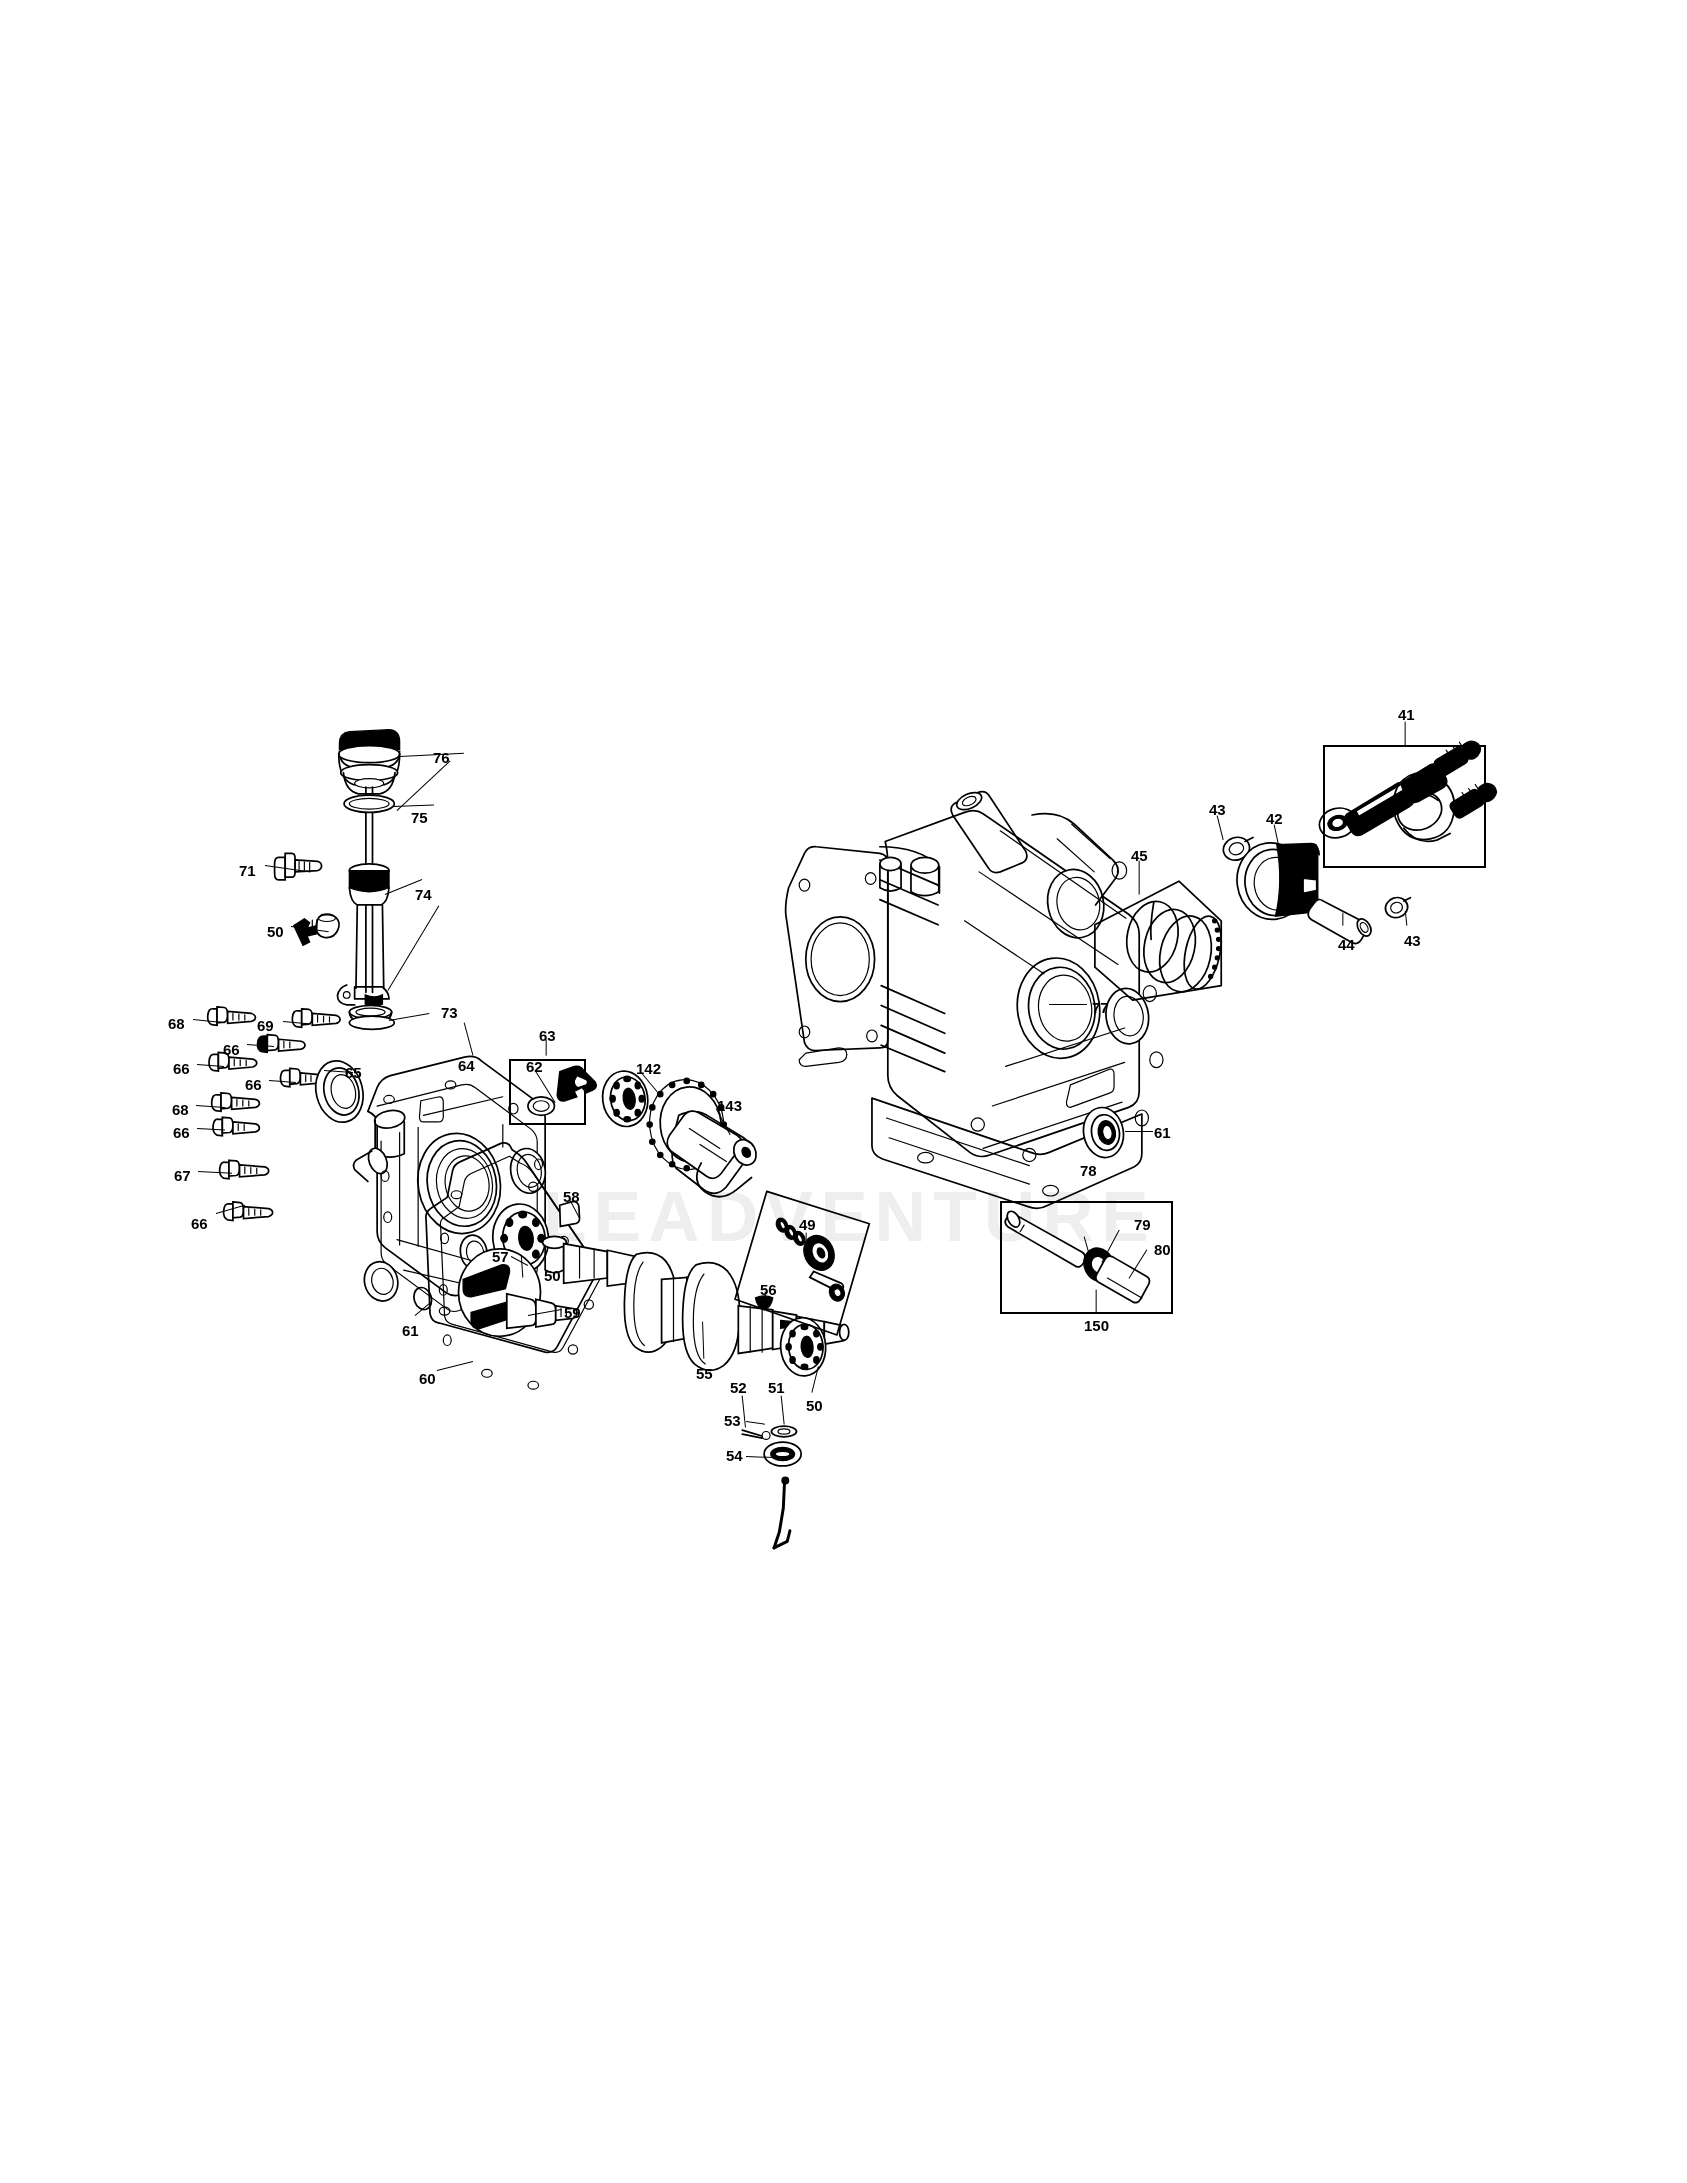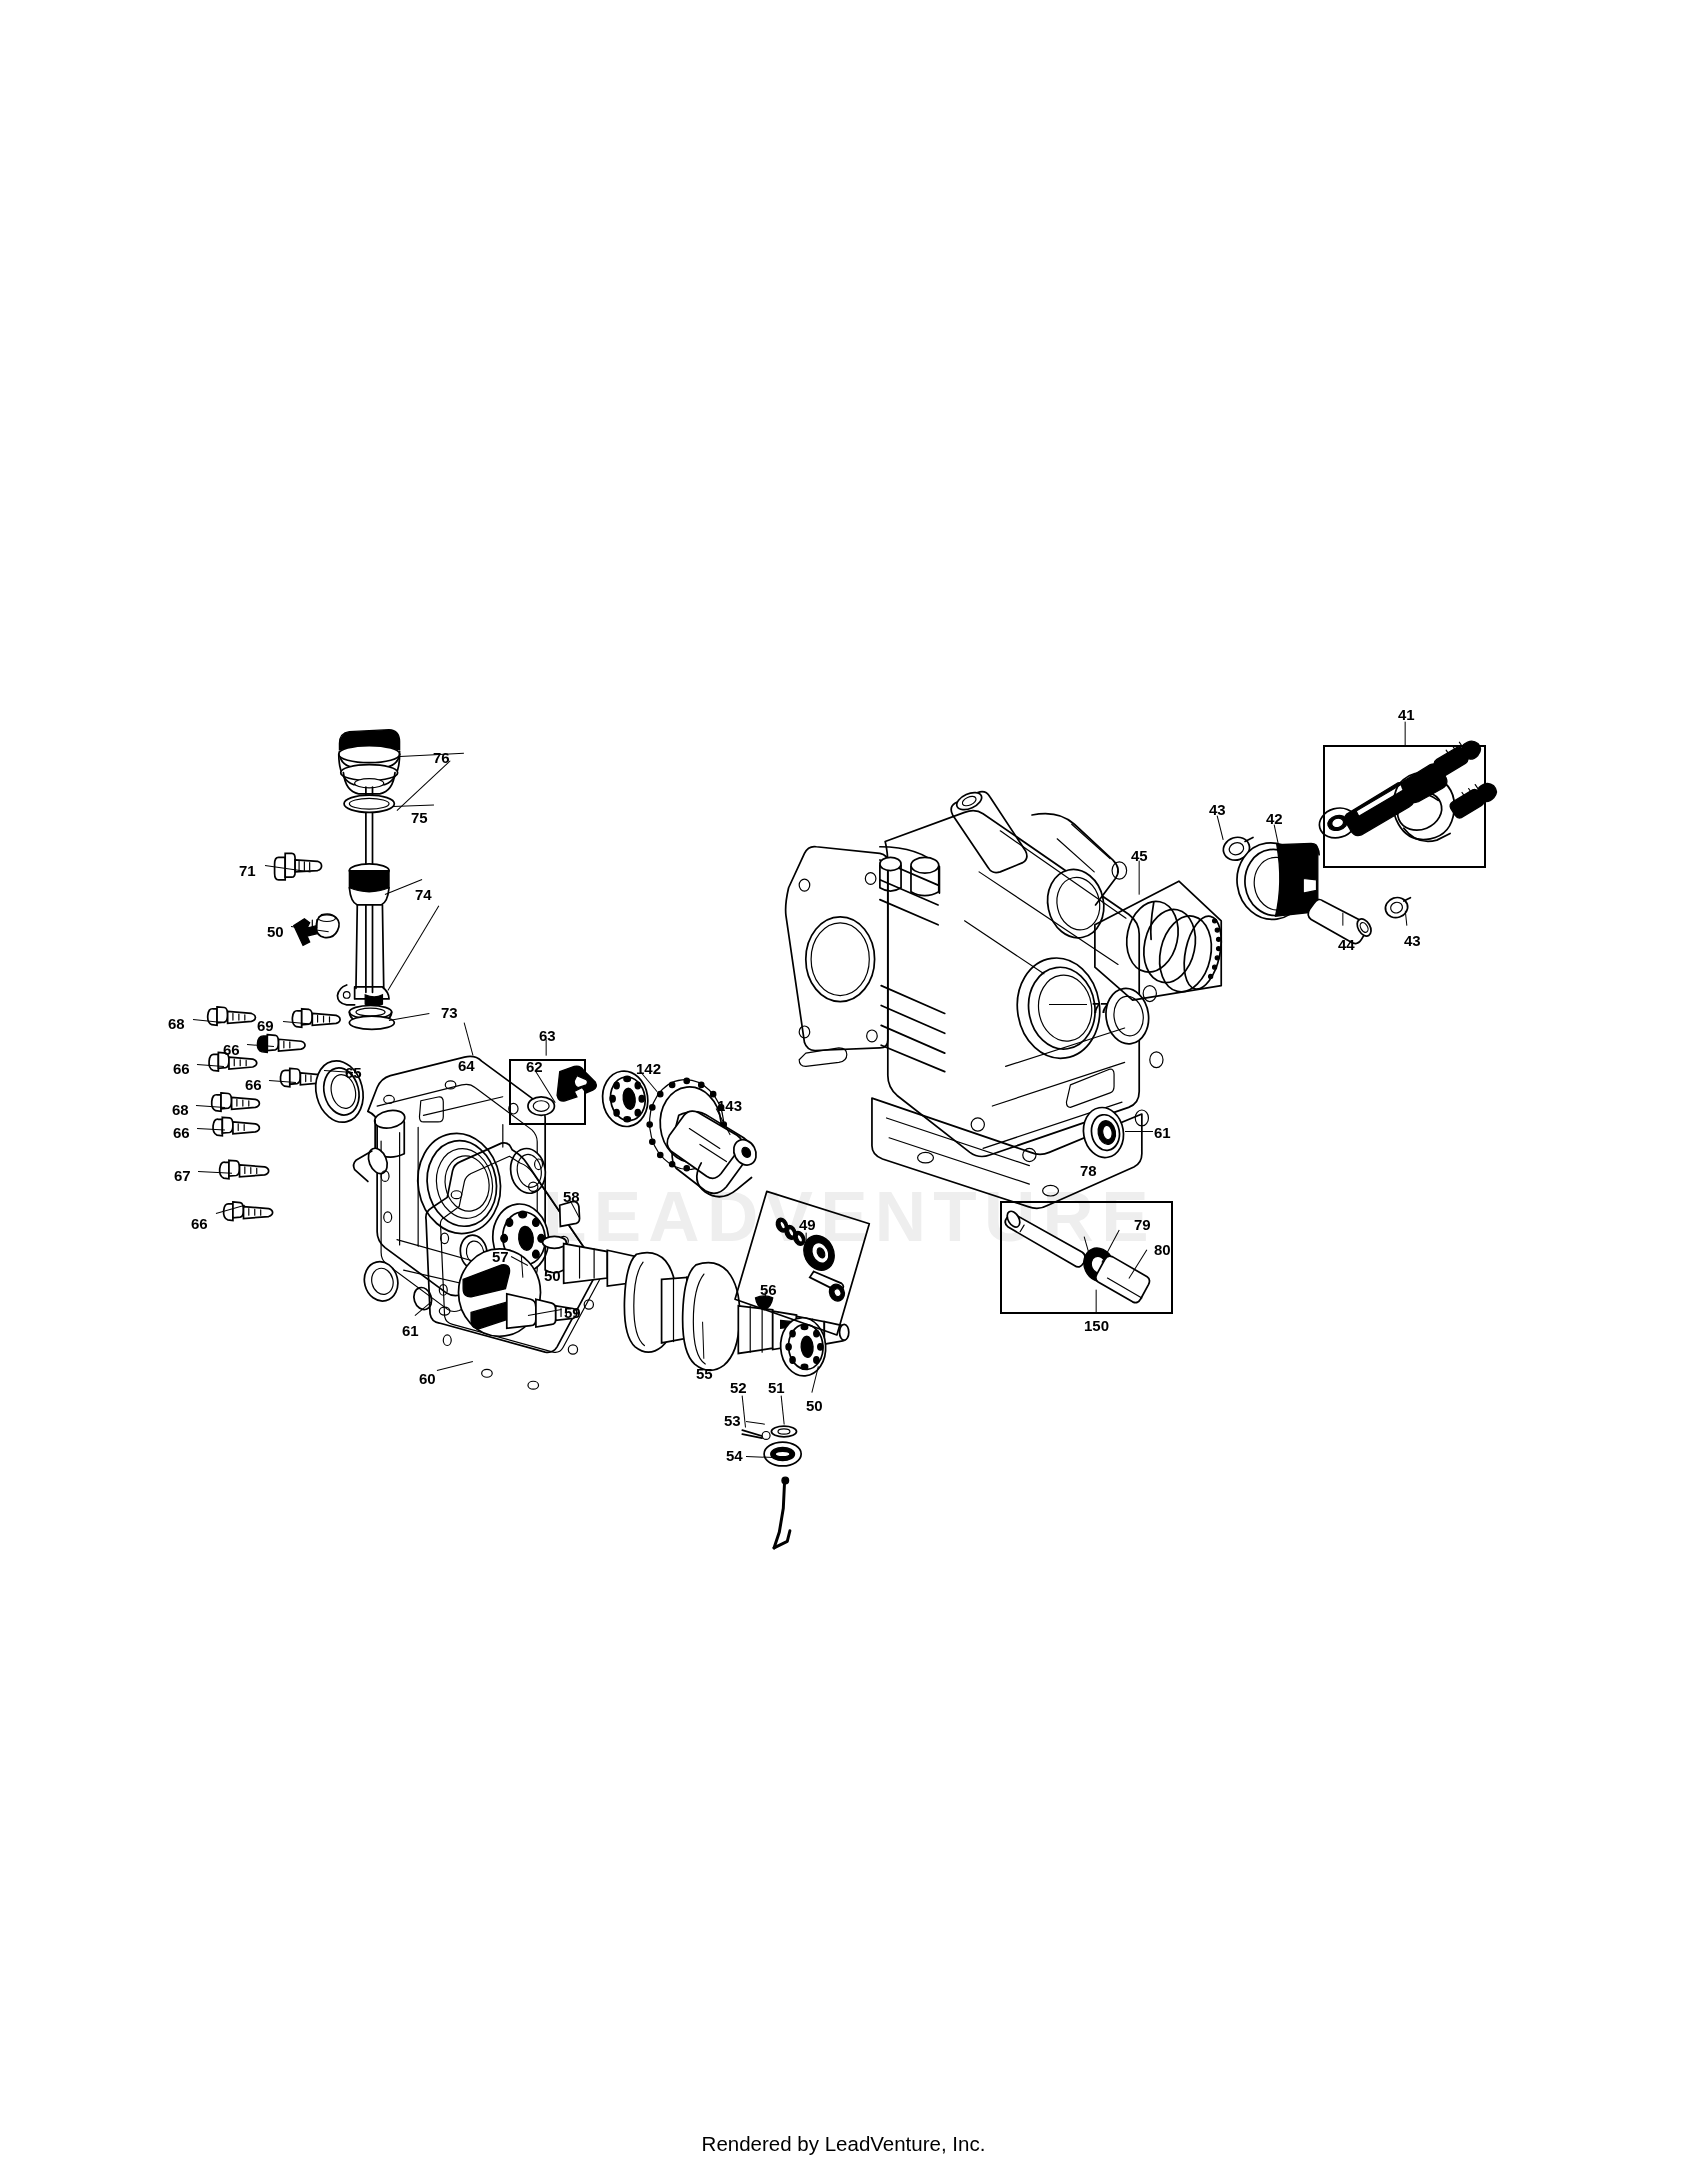--- a/index.html
+++ b/index.html
@@ -686,16 +686,15 @@
   <div class="lbl" style="left:411px;top:810px;">75</div>
   <div class="lbl" style="left:433px;top:750px;">76</div>
   <div class="lbl" style="left:1092px;top:1000px;text-align:center;">77</div>
   <div class="lbl" style="left:1080px;top:1163px;">78</div>
   <div class="lbl" style="left:1134px;top:1217px;">79</div>
   <div class="lbl" style="left:1154px;top:1242px;">80</div>
   <div class="lbl" style="left:636px;top:1061px;">142</div>
   <div class="lbl" style="left:717px;top:1098px;">143</div>
   <div class="lbl" style="left:1084px;top:1318px;">150</div>
 
-  <div class="footer">Rendered by LeadVenture, Inc.</div>
 
 </div>
 
 
 </body></html>

